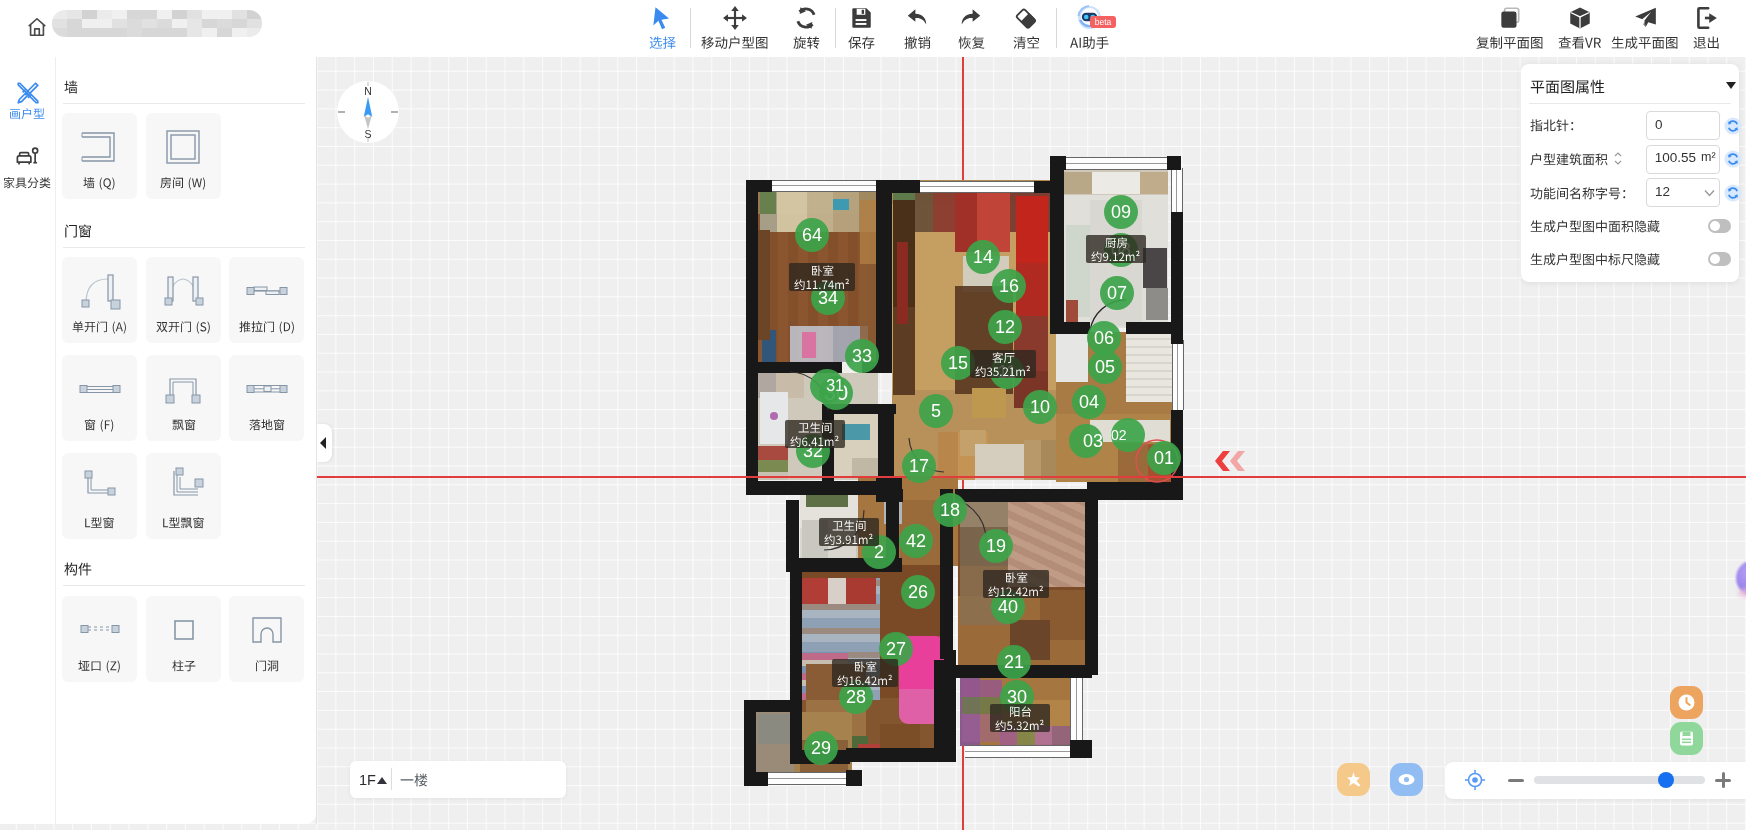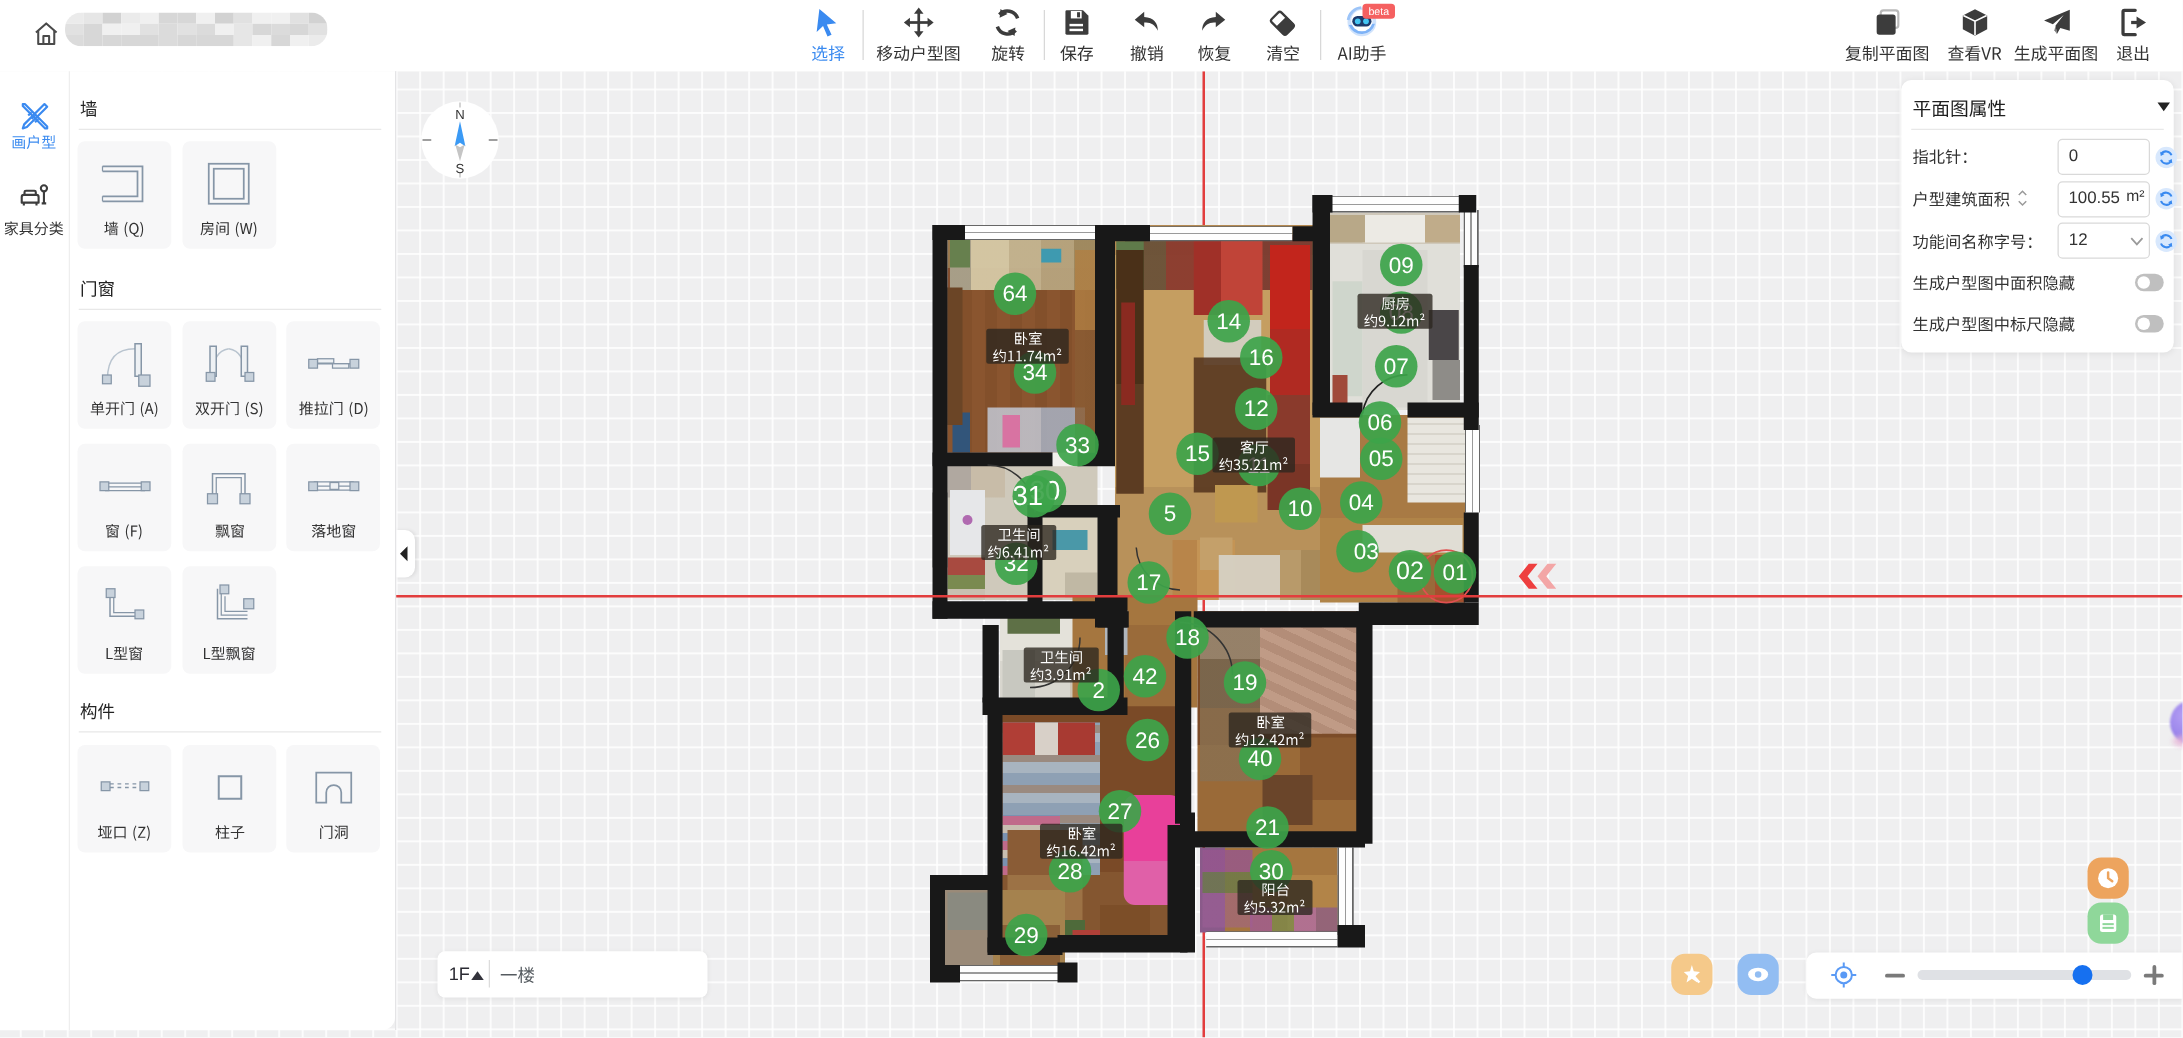--- a/index.html
+++ b/index.html
@@ -140,21 +140,21 @@
 </svg>
 <svg style="position:absolute;left:1134px;top:438px" width="46" height="46">
       <circle cx="23" cy="23" r="21" stroke="#e05050" stroke-width="1.4" fill="none"></circle>
     </svg>
 <div style="position:absolute;left:316px;top:476px;width:1430px;height:1.6px;background:#e23d3d"></div>
 <svg style="position:absolute;left:1211px;top:449px" width="42" height="24" viewBox="0 0 42 24">
 <path d="M12 2 L4 12 L12 22 L19 22 L11 12 L19 2 Z" fill="#ee3f3f"></path>
 <path d="M27 2 L19 12 L27 22 L34 22 L26 12 L34 2 Z" fill="#f3a6a6"></path>
 </svg>
 <div style="position:absolute;left:1147px;top:441px;width:34px;height:34px;border-radius:50%;background:rgba(61,164,74,.92);color:#fff;font-size:18px;text-align:center;line-height:34.5px">01</div>
-<div style="position:absolute;left:1111px;top:440px;width:34px;height:34px;border-radius:50%;background:rgba(61,164,74,.92);color:#fff;font-size:20px;text-align:center;line-height:34.5px">02</div>
+<div style="position:absolute;left:1111px;top:418px;width:34px;height:34px;border-radius:50%;background:rgba(61,164,74,.92);color:#fff;font-size:14px;line-height:34.5px">02</div>
 <div style="position:absolute;left:1069px;top:424px;width:34px;height:34px;border-radius:50%;background:rgba(61,164,74,.92);color:#fff;font-size:18px;text-align:right;line-height:34.5px">03</div>
 <div style="position:absolute;left:1072px;top:385px;width:34px;height:34px;border-radius:50%;background:rgba(61,164,74,.92);color:#fff;font-size:18px;text-align:center;line-height:34.5px">04</div>
 <div style="position:absolute;left:1088px;top:350px;width:34px;height:34px;border-radius:50%;background:rgba(61,164,74,.92);color:#fff;font-size:18px;text-align:center;line-height:34.5px">05</div>
 <div style="position:absolute;left:1087px;top:321px;width:34px;height:34px;border-radius:50%;background:rgba(61,164,74,.92);color:#fff;font-size:18px;text-align:center;line-height:34.5px">06</div>
 <div style="position:absolute;left:1100px;top:276px;width:34px;height:34px;border-radius:50%;background:rgba(61,164,74,.92);color:#fff;font-size:18px;text-align:center;line-height:34.5px">07</div>
 <div style="position:absolute;left:1104px;top:233px;width:34px;height:34px;border-radius:50%;background:rgba(61,164,74,.92);color:#fff;font-size:18px;text-align:center;line-height:34.5px">08</div>
 <div style="position:absolute;left:1104px;top:195px;width:34px;height:34px;border-radius:50%;background:rgba(61,164,74,.92);color:#fff;font-size:18px;text-align:center;line-height:34.5px">09</div>
 <div style="position:absolute;left:990px;top:355px;width:34px;height:34px;border-radius:50%;background:rgba(61,164,74,.92);color:#fff;font-size:18px;text-align:center;line-height:34.5px">11</div>
 <div style="position:absolute;left:1023px;top:390px;width:34px;height:34px;border-radius:50%;background:rgba(61,164,74,.92);color:#fff;font-size:18px;text-align:center;line-height:34.5px">10</div>
 <div style="position:absolute;left:988px;top:310px;width:34px;height:34px;border-radius:50%;background:rgba(61,164,74,.92);color:#fff;font-size:18px;text-align:center;line-height:34.5px">12</div>
@@ -168,21 +168,21 @@
 <div style="position:absolute;left:899px;top:524px;width:34px;height:34px;border-radius:50%;background:rgba(61,164,74,.92);color:#fff;font-size:18px;text-align:center;line-height:34.5px">42</div>
 <div style="position:absolute;left:979px;top:529px;width:34px;height:34px;border-radius:50%;background:rgba(61,164,74,.92);color:#fff;font-size:18px;text-align:center;line-height:34.5px">19</div>
 <div style="position:absolute;left:901px;top:575px;width:34px;height:34px;border-radius:50%;background:rgba(61,164,74,.92);color:#fff;font-size:18px;text-align:center;line-height:34.5px">26</div>
 <div style="position:absolute;left:991px;top:590px;width:34px;height:34px;border-radius:50%;background:rgba(61,164,74,.92);color:#fff;font-size:18px;text-align:center;line-height:34.5px">40</div>
 <div style="position:absolute;left:879px;top:632px;width:34px;height:34px;border-radius:50%;background:rgba(61,164,74,.92);color:#fff;font-size:18px;text-align:center;line-height:34.5px">27</div>
 <div style="position:absolute;left:997px;top:645px;width:34px;height:34px;border-radius:50%;background:rgba(61,164,74,.92);color:#fff;font-size:18px;text-align:center;line-height:34.5px">21</div>
 <div style="position:absolute;left:1000px;top:680px;width:34px;height:34px;border-radius:50%;background:rgba(61,164,74,.92);color:#fff;font-size:18px;text-align:center;line-height:34.5px">30</div>
 <div style="position:absolute;left:839px;top:680px;width:34px;height:34px;border-radius:50%;background:rgba(61,164,74,.92);color:#fff;font-size:18px;text-align:center;line-height:34.5px">28</div>
 <div style="position:absolute;left:804px;top:731px;width:34px;height:34px;border-radius:50%;background:rgba(61,164,74,.92);color:#fff;font-size:18px;text-align:center;line-height:34.5px">29</div>
 <div style="position:absolute;left:819px;top:376px;width:34px;height:34px;border-radius:50%;background:rgba(61,164,74,.92);color:#fff;font-size:22px;text-align:center;line-height:34.5px">30</div>
-<div style="position:absolute;left:810px;top:380px;width:34px;height:34px;border-radius:50%;background:rgba(61,164,74,.92);color:#fff;font-size:22px;text-align:left;line-height:34.5px">31</div>
+<div style="position:absolute;left:810px;top:369px;width:34px;height:34px;border-radius:50%;background:rgba(61,164,74,.92);color:#fff;font-size:16px;text-align:right;line-height:34.5px">31</div>
 <div style="position:absolute;left:796px;top:434px;width:34px;height:34px;border-radius:50%;background:rgba(61,164,74,.92);color:#fff;font-size:18px;text-align:center;line-height:34.5px">32</div>
 <div style="position:absolute;left:845px;top:339px;width:34px;height:34px;border-radius:50%;background:rgba(61,164,74,.92);color:#fff;font-size:18px;text-align:center;line-height:34.5px">33</div>
 <div style="position:absolute;left:811px;top:281px;width:34px;height:34px;border-radius:50%;background:rgba(61,164,74,.92);color:#fff;font-size:18px;text-align:center;line-height:34.5px">34</div>
 <div style="position:absolute;left:795px;top:218px;width:34px;height:34px;border-radius:50%;background:rgba(61,164,74,.92);color:#fff;font-size:18px;text-align:center;line-height:34.5px">64</div>
 <div style="position:absolute;left:788.69875px;top:263.0px;width:66.60249999999999px;height:28px;background:rgba(44,39,31,.78);border-radius:2px"></div>
 <svg style="position:absolute;left:810.5px;top:263.0px;overflow:visible" width="23" height="15">
       <path transform="translate(0,12)" d="M2.0 -5.3H5.2V-3.6H2.0ZM2.0 -2.7H3.7V-0.5H2.0ZM2.0 -6.2V-8.2H3.7V-6.2ZM6.3 -9.0H1.1V0.3H6.4V-0.5H4.6V-2.7H6.1V-6.2H4.6V-8.2H6.3ZM7.4 -9.5V0.9H8.3V-5.0C9.1 -4.3 9.9 -3.5 10.4 -2.9L11.0 -3.5C10.5 -4.1 9.4 -5.1 8.5 -5.8L8.3 -5.6V-9.5Z M13.2 -2.5V-1.7H16.8V-0.2H12.2V0.6H22.4V-0.2H17.7V-1.7H21.3V-2.5H17.7V-3.7H16.8V-2.5ZM13.7 -3.5C14.0 -3.6 14.6 -3.7 20.1 -4.1C20.3 -3.8 20.6 -3.6 20.7 -3.4L21.4 -3.8C20.9 -4.4 19.9 -5.3 19.1 -5.9L18.5 -5.5C18.8 -5.3 19.1 -5.0 19.4 -4.7L15.0 -4.4C15.6 -4.9 16.3 -5.5 16.9 -6.1H21.1V-6.8H13.5V-6.1H15.8C15.1 -5.4 14.5 -4.9 14.2 -4.7C13.9 -4.5 13.7 -4.3 13.4 -4.3C13.5 -4.1 13.6 -3.7 13.7 -3.5ZM16.5 -9.5C16.7 -9.3 16.8 -8.9 17.0 -8.6H12.3V-6.6H13.1V-7.9H21.3V-6.6H22.2V-8.6H17.9C17.8 -9.0 17.5 -9.4 17.3 -9.8Z" fill="#fff"></path>
     </svg>
 <svg style="position:absolute;left:794.2px;top:276.5px;overflow:visible" width="56" height="15">
       <path transform="translate(0,12)" d="M0.5 -0.6 0.6 0.2C1.8 -0.0 3.4 -0.3 4.9 -0.6L4.9 -1.4C3.2 -1.1 1.6 -0.8 0.5 -0.6ZM5.7 -4.8C6.6 -4.0 7.5 -3.0 7.9 -2.3L8.6 -2.8C8.2 -3.5 7.2 -4.5 6.3 -5.3ZM0.7 -4.9C0.9 -5.0 1.2 -5.0 2.7 -5.2C2.1 -4.5 1.6 -3.9 1.4 -3.6C1.0 -3.2 0.8 -2.9 0.5 -2.9C0.6 -2.7 0.7 -2.3 0.8 -2.1C1.0 -2.3 1.5 -2.3 4.7 -2.9C4.7 -3.1 4.7 -3.4 4.7 -3.6L2.0 -3.2C2.9 -4.2 3.9 -5.5 4.7 -6.8L4.0 -7.2C3.7 -6.8 3.5 -6.4 3.2 -6.0L1.6 -5.8C2.3 -6.8 3.1 -8.0 3.6 -9.3L2.8 -9.6C2.3 -8.2 1.4 -6.8 1.1 -6.4C0.8 -6.0 0.6 -5.8 0.4 -5.7C0.5 -5.5 0.7 -5.1 0.7 -4.9ZM6.5 -9.7C6.1 -8.1 5.5 -6.5 4.7 -5.5C4.9 -5.4 5.3 -5.2 5.4 -5.0C5.8 -5.5 6.1 -6.1 6.4 -6.7H9.8C9.6 -2.2 9.5 -0.5 9.1 -0.1C9.0 0.0 8.9 0.1 8.7 0.1C8.4 0.1 7.7 0.1 7.0 0.0C7.2 0.2 7.3 0.6 7.3 0.8C7.9 0.9 8.6 0.9 9.0 0.8C9.4 0.8 9.6 0.7 9.9 0.4C10.3 -0.2 10.5 -1.9 10.6 -7.1C10.6 -7.2 10.6 -7.5 10.6 -7.5H6.7C6.9 -8.2 7.2 -8.8 7.3 -9.5Z M12.5 0.0H17.1V-0.9H15.4V-8.4H14.6C14.2 -8.2 13.6 -8.0 12.9 -7.8V-7.2H14.4V-0.9H12.5Z M18.9 0.0H23.5V-0.9H21.8V-8.4H21.0C20.6 -8.2 20.0 -8.0 19.3 -7.8V-7.2H20.8V-0.9H18.9Z M25.9 0.1C26.3 0.1 26.6 -0.2 26.6 -0.6C26.6 -1.1 26.3 -1.4 25.9 -1.4C25.4 -1.4 25.1 -1.1 25.1 -0.6C25.1 -0.2 25.4 0.1 25.9 0.1Z M29.7 0.0H30.8C31.0 -3.3 31.3 -5.3 33.3 -7.8V-8.4H28.0V-7.5H32.1C30.5 -5.2 29.9 -3.2 29.7 0.0Z M37.8 0.0H38.7V-2.3H39.9V-3.2H38.7V-8.4H37.6L34.1 -3.0V-2.3H37.8ZM37.8 -3.2H35.2L37.1 -6.0C37.3 -6.5 37.6 -6.9 37.8 -7.3H37.8C37.8 -6.9 37.8 -6.2 37.8 -5.8Z M41.3 0.0H42.3V-4.5C42.9 -5.2 43.4 -5.5 43.9 -5.5C44.7 -5.5 45.1 -5.0 45.1 -3.8V0.0H46.1V-4.5C46.7 -5.2 47.2 -5.5 47.7 -5.5C48.5 -5.5 48.9 -5.0 48.9 -3.8V0.0H49.9V-4.0C49.9 -5.5 49.3 -6.4 48.0 -6.4C47.2 -6.4 46.6 -5.9 45.9 -5.2C45.7 -5.9 45.2 -6.4 44.2 -6.4C43.5 -6.4 42.8 -5.9 42.3 -5.3H42.3L42.1 -6.2H41.3Z M51.6 -5.1H55.0V-5.8H52.9C53.9 -6.9 54.7 -7.7 54.7 -8.6C54.7 -9.7 54.1 -10.2 53.1 -10.2C52.4 -10.2 51.8 -9.8 51.4 -9.3L51.9 -8.8C52.2 -9.2 52.5 -9.6 53.0 -9.6C53.6 -9.6 53.9 -9.1 53.9 -8.5C53.9 -7.7 53.1 -6.9 51.6 -5.5Z" fill="#fff"></path>
@@ -378,21 +378,21 @@
 <div style="position:absolute;left:1056px;top:8px;width:1px;height:40px;background:#d8d8d8"></div>
 <svg style="position:absolute;left:1075px;top:3px" width="29" height="29" viewBox="0 0 29 29">
 <circle cx="14.5" cy="14.5" r="11.5" fill="#cfe2fb"></circle>
 <path d="M4 17 A 11 11 0 0 0 25 16" fill="#7eb3f7"></path>
 <circle cx="14.5" cy="13.5" r="8.5" fill="#fff"></circle>
 <path d="M3.5 13 A 11.5 11.5 0 0 1 14 3" fill="none" stroke="#9cc4f8" stroke-width="2.2"></path>
 <rect x="6.8" y="9.8" width="15.4" height="8.4" rx="4.2" fill="#1d3a6b"></rect>
 <circle cx="11.2" cy="14" r="2.3" fill="#43c6f3"></circle>
       <circle cx="17.8" cy="14" r="2.3" fill="#43c6f3"></circle>
 </svg>
-<div style="position:absolute;left:1090px;top:3px;width:26px;height:12px;background:#f56060;border-radius:3px;color:#fff;font-size:8.5px;text-align:center;line-height:12px;font-family:'Liberation Sans'">beta</div>
+<div style="position:absolute;left:1090px;top:16px;width:26px;height:12px;background:#f56060;border-radius:3px;color:#fff;font-size:8.5px;text-align:center;line-height:12px;font-family:'Liberation Sans'">beta</div>
 <svg style="position:absolute;left:1069.0px;top:34.0px;overflow:visible" width="42" height="19">
       <path transform="translate(1,13.77)" d="M0.1 0.0H1.3L2.3 -3.0H5.9L6.8 0.0H8.2L4.8 -9.9H3.4ZM2.6 -4.0 3.1 -5.5C3.4 -6.7 3.7 -7.7 4.0 -8.9H4.1C4.4 -7.7 4.7 -6.7 5.1 -5.5L5.6 -4.0Z M9.6 0.0H10.8V-9.9H9.6Z M20.7 -11.3C20.7 -10.3 20.7 -9.3 20.7 -8.3H18.5V-7.3H20.6C20.5 -4.0 19.8 -1.3 17.2 0.4C17.4 0.5 17.8 0.9 17.9 1.1C20.7 -0.7 21.4 -3.8 21.6 -7.3H23.7C23.6 -2.4 23.5 -0.6 23.1 -0.1C23.0 0.0 22.8 0.1 22.6 0.1C22.3 0.1 21.6 0.0 20.8 -0.0C21.0 0.3 21.1 0.7 21.2 1.0C21.9 1.0 22.6 1.0 23.0 1.0C23.4 0.9 23.7 0.8 24.0 0.4C24.4 -0.1 24.6 -2.1 24.7 -7.8C24.7 -7.9 24.7 -8.3 24.7 -8.3H21.7C21.7 -9.3 21.7 -10.3 21.7 -11.3ZM12.6 -1.3 12.8 -0.2C14.4 -0.6 16.7 -1.1 18.8 -1.6L18.8 -2.6L18.0 -2.4V-10.7H13.6V-1.5ZM14.5 -1.7V-4.0H17.1V-2.2ZM14.5 -6.9H17.1V-4.9H14.5ZM14.5 -7.8V-9.8H17.1V-7.8Z M26.3 -4.3V-3.3H31.9V-0.3C31.9 -0.1 31.8 0.0 31.5 0.0C31.2 0.0 30.1 0.1 29.0 0.0C29.1 0.3 29.3 0.7 29.4 1.0C30.8 1.0 31.7 1.0 32.2 0.9C32.7 0.7 33.0 0.4 33.0 -0.3V-3.3H38.5V-4.3H33.0V-6.5H37.8V-7.5H33.0V-9.7C34.5 -9.9 36.0 -10.2 37.2 -10.5L36.4 -11.3C34.4 -10.7 30.4 -10.3 27.2 -10.2C27.3 -9.9 27.4 -9.5 27.5 -9.3C28.9 -9.3 30.4 -9.4 31.9 -9.6V-7.5H27.2V-6.5H31.9V-4.3Z" fill="#333"></path>
     </svg>
 <svg style="position:absolute;left:1497px;top:5px" width="26" height="26" viewBox="0 0 24 24">
       <rect x="7" y="3" width="13" height="13" rx="2" fill="none" stroke="#b9b9b9" stroke-width="1.6"></rect>
       <rect x="4" y="6" width="14" height="15" rx="2" fill="#3c3c3c"></rect>
     </svg>
 <svg style="position:absolute;left:1475.0px;top:34.0px;overflow:visible" width="70" height="19">
       <path transform="translate(1,13.77)" d="M3.9 -6.0H10.2V-5.0H3.9ZM3.9 -7.5H10.2V-6.7H3.9ZM2.9 -8.3V-4.3H4.4C3.6 -3.3 2.4 -2.3 1.3 -1.7C1.5 -1.6 1.8 -1.2 2.0 -1.1C2.5 -1.4 3.1 -1.8 3.6 -2.2C4.2 -1.7 4.9 -1.1 5.7 -0.7C4.1 -0.2 2.2 0.0 0.4 0.2C0.6 0.4 0.8 0.8 0.8 1.1C2.9 0.9 5.0 0.5 6.9 -0.2C8.5 0.4 10.4 0.8 12.4 1.0C12.6 0.7 12.8 0.3 13.0 0.1C11.2 -0.0 9.5 -0.3 8.0 -0.7C9.3 -1.3 10.3 -2.1 11.0 -3.1L10.4 -3.5L10.2 -3.4H4.8C5.1 -3.7 5.3 -4.0 5.5 -4.3L5.4 -4.3H11.2V-8.3ZM3.6 -11.3C3.0 -10.0 1.8 -8.8 0.6 -8.0C0.9 -7.8 1.2 -7.4 1.3 -7.2C2.0 -7.7 2.7 -8.4 3.3 -9.2H12.2V-10.0H3.9C4.2 -10.4 4.4 -10.7 4.5 -11.1ZM9.4 -2.7C8.8 -2.0 7.9 -1.5 6.8 -1.1C5.8 -1.5 5.0 -2.0 4.3 -2.7Z M22.6 -10.1V-2.6H23.6V-10.1ZM25.0 -11.2V-0.3C25.0 -0.1 25.0 -0.0 24.8 -0.0C24.5 -0.0 23.7 -0.0 22.9 -0.0C23.1 0.3 23.2 0.7 23.3 1.0C24.3 1.0 25.0 1.0 25.4 0.8C25.9 0.6 26.0 0.4 26.0 -0.3V-11.2ZM15.4 -11.0C15.1 -9.7 14.7 -8.4 14.1 -7.5C14.3 -7.4 14.8 -7.2 15.0 -7.1C15.2 -7.5 15.4 -7.9 15.6 -8.5H17.4V-7.0H14.1V-6.1H17.4V-4.7H14.7V-0.0H15.6V-3.8H17.4V1.1H18.4V-3.8H20.2V-1.1C20.2 -0.9 20.2 -0.9 20.1 -0.9C19.9 -0.9 19.5 -0.9 18.9 -0.9C19.0 -0.6 19.1 -0.3 19.2 0.0C19.9 0.0 20.5 0.0 20.8 -0.1C21.1 -0.3 21.2 -0.6 21.2 -1.0V-4.7H18.4V-6.1H21.7V-7.0H18.4V-8.5H21.1V-9.4H18.4V-11.3H17.4V-9.4H16.0C16.1 -9.9 16.3 -10.3 16.4 -10.8Z M29.3 -8.5C29.9 -7.5 30.4 -6.2 30.6 -5.4L31.5 -5.7C31.4 -6.5 30.8 -7.8 30.3 -8.8ZM37.2 -8.8C36.9 -7.9 36.2 -6.5 35.7 -5.6L36.6 -5.3C37.1 -6.2 37.8 -7.5 38.3 -8.5ZM27.7 -4.7V-3.7H33.2V1.1H34.2V-3.7H39.8V-4.7H34.2V-9.4H39.1V-10.4H28.4V-9.4H33.2V-4.7Z M45.8 -4.5H48.6V-3.0H45.8ZM45.8 -5.3V-6.8H48.6V-5.3ZM45.8 -2.2H48.6V-0.6H45.8ZM41.3 -10.4V-9.5H46.5C46.4 -8.9 46.3 -8.3 46.1 -7.8H41.9V1.1H42.9V0.4H51.6V1.1H52.6V-7.8H47.2L47.7 -9.5H53.3V-10.4ZM42.9 -0.6V-6.8H44.8V-0.6ZM51.6 -0.6H49.5V-6.8H51.6Z M59.1 -3.8C60.1 -3.5 61.5 -3.1 62.3 -2.7L62.7 -3.4C61.9 -3.7 60.6 -4.2 59.5 -4.4ZM57.7 -2.1C59.6 -1.8 61.9 -1.3 63.2 -0.8L63.7 -1.6C62.3 -2.0 60.0 -2.5 58.2 -2.7ZM55.1 -10.7V1.1H56.1V0.5H65.4V1.1H66.4V-10.7ZM56.1 -0.4V-9.8H65.4V-0.4ZM59.6 -9.6C58.9 -8.5 57.8 -7.4 56.6 -6.7C56.8 -6.6 57.2 -6.3 57.3 -6.1C57.7 -6.4 58.1 -6.7 58.5 -7.1C59.0 -6.6 59.5 -6.2 60.0 -5.9C58.8 -5.3 57.6 -4.9 56.3 -4.7C56.5 -4.5 56.7 -4.1 56.8 -3.8C58.2 -4.2 59.6 -4.7 60.9 -5.3C62.0 -4.7 63.3 -4.3 64.5 -4.0C64.7 -4.2 64.9 -4.6 65.1 -4.8C63.9 -5.0 62.7 -5.3 61.7 -5.8C62.7 -6.5 63.5 -7.3 64.1 -8.2L63.5 -8.5L63.4 -8.5H59.9C60.1 -8.7 60.3 -9.0 60.4 -9.3ZM59.1 -7.6 59.2 -7.7H62.7C62.2 -7.2 61.6 -6.7 60.8 -6.3C60.1 -6.7 59.5 -7.1 59.1 -7.6Z" fill="#333"></path>
     </svg>

